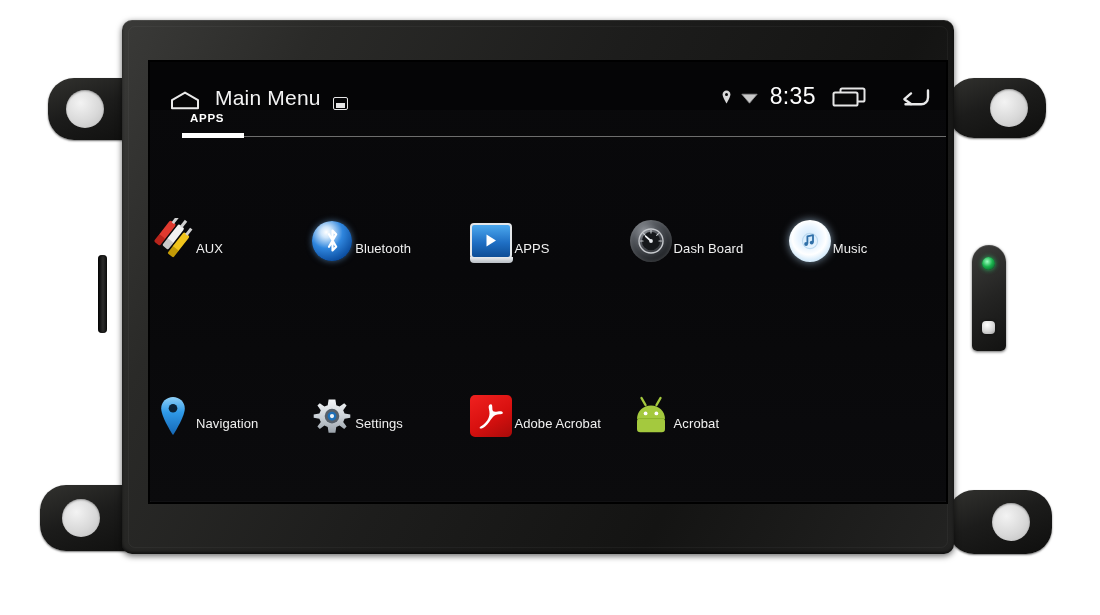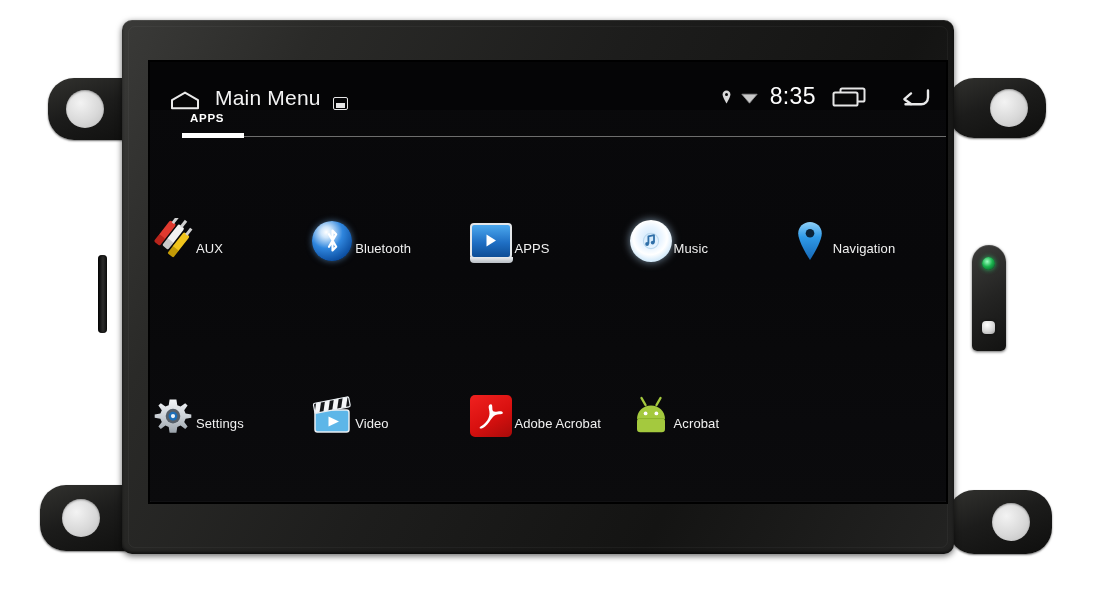--- a/index.html
+++ b/index.html
@@ -406,20 +406,40 @@
         <div class="app-icon">
           <span class="ic-cmmb">
             <svg width="14" height="15" viewBox="0 0 14 15">
               <path d="M2.5 1.5 L12 7.5 L2.5 13.5 Z" fill="#ffffff"></path>
             </svg>
           </span>
         </div>
         <span class="app-label">APPS</span>
       </div>
 
+      <div class="app-cell">
+        <div class="app-icon">
+          <span class="ic-dash">
+            <svg width="30" height="30" viewBox="0 0 30 30">
+              <circle cx="15" cy="15" r="12" fill="none" stroke="#c6c9cd" stroke-width="1.4"></circle>
+              <circle cx="15" cy="15" r="9.2" fill="#15181b"></circle>
+              <g stroke="#cdd1d5" stroke-width="1.1" stroke-linecap="round">
+                <line x1="15" y1="4.6" x2="15" y2="7"></line>
+                <line x1="22.4" y1="7.6" x2="20.7" y2="9.3"></line>
+                <line x1="25.4" y1="15" x2="23" y2="15"></line>
+                <line x1="7.6" y1="7.6" x2="9.3" y2="9.3"></line>
+                <line x1="4.6" y1="15" x2="7" y2="15"></line>
+              </g>
+              <line x1="15" y1="15" x2="9.8" y2="10.4" stroke="#f2f4f6" stroke-width="1.8" stroke-linecap="round"></line>
+              <circle cx="15" cy="15" r="1.9" fill="#e7eaee"></circle>
+            </svg>
+          </span>
+        </div>
+        <span class="app-label">Dash Board</span>
+      </div>
 
       <div class="app-cell">
         <div class="app-icon">
           <span class="ic-music">
             <svg width="20" height="20" viewBox="0 0 20 20">
               <circle cx="10" cy="10" r="7.6" fill="none" stroke="#bcd9ef" stroke-width="1.1"></circle>
               <path d="M7.4 12.8 L7.4 5.4 L13 4.2 L13 11.4" fill="none" stroke="#2f6fa8" stroke-width="1.8" stroke-linejoin="round"></path>
               <circle cx="6.1" cy="13" r="1.9" fill="#2f6fa8"></circle>
               <circle cx="11.7" cy="11.6" r="1.9" fill="#2f6fa8"></circle>
             </svg>
@@ -459,40 +479,20 @@
               <path d="M23 3.5 L26.4 3.5 L27.3 9.2 L30.6 10.6 L35.2 7.2 L37.6 9.6 L34.2 14.2 L35.6 17.5 L41.3 18.4 L41.3 21.8 L35.6 22.7 L34.2 26 L37.6 30.6 L35.2 33 L30.6 29.6 L27.3 31 L26.4 36.7 L23 36.7 L19.6 36.7 L18.7 31 L15.4 29.6 L10.8 33 L8.4 30.6 L11.8 26 L10.4 22.7 L4.7 21.8 L4.7 18.4 L10.4 17.5 L11.8 14.2 L8.4 9.6 L10.8 7.2 L15.4 10.6 L18.7 9.2 L19.6 3.5 Z" transform="translate(0,3)"></path>
             </g>
             <circle cx="23" cy="23.1" r="7.3" fill="#57606a"></circle>
             <circle cx="23" cy="23.1" r="4.4" fill="#1d6fb8"></circle>
             <circle cx="23" cy="23.1" r="2.1" fill="#eef3f7"></circle>
           </svg>
         </div>
         <span class="app-label">Settings</span>
       </div>
 
-      <div class="app-cell">
-        <div class="app-icon">
-          <svg class="svg-46" viewBox="0 0 46 46">
-            <rect x="6" y="17" width="34" height="22" rx="2.5" fill="#5db6e8"></rect>
-            <rect x="6" y="17" width="34" height="22" rx="2.5" fill="none" stroke="#e9eef2" stroke-width="1.5"></rect>
-            <g transform="rotate(-11 23 13)">
-              <rect x="5" y="7" width="36" height="10" rx="1.6" fill="#16181b"></rect>
-              <g fill="#f4f6f8">
-                <polygon points="8,7 13,7 9.5,17 4.5,17"></polygon>
-                <polygon points="17,7 22,7 18.5,17 13.5,17"></polygon>
-                <polygon points="26,7 31,7 27.5,17 22.5,17"></polygon>
-                <polygon points="35,7 40,7 36.5,17 31.5,17"></polygon>
-              </g>
-              <rect x="5" y="7" width="36" height="10" rx="1.6" fill="none" stroke="#e9eef2" stroke-width="1.2"></rect>
-            </g>
-            <path d="M19.5 23.5 L30 28.5 L19.5 33.5 Z" fill="#ffffff"></path>
-          </svg>
-        </div>
-        <span class="app-label">Video</span>
-      </div>
 
       <div class="app-cell">
         <div class="app-icon">
           <span class="ic-acrobat">
             <svg width="30" height="30" viewBox="0 0 30 30">
               <path d="M15 3.2 C13.2 3.2 12.4 4.8 12.7 6.8 C13 9 14 11.6 13.3 14.6 C12.6 17.8 10.4 21.4 7.6 23.6 C5.4 25.3 3.2 26.2 3.8 27.2 C4.4 28.2 7 27.3 9.4 25.2 C12.2 22.8 14.4 18.8 16.5 16.4 C18.4 14.2 21.2 13 23.8 13.2 C26 13.4 27 12.6 26.8 11.6 C26.6 10.5 24.8 10 22 10.4 C19.4 10.8 17.6 11.2 16.7 9.6 C16 8.3 16.9 3.2 15 3.2 Z" fill="#ffffff"></path>
             </svg>
           </span>
         </div>
         <span class="app-label">Adobe Acrobat</span>

